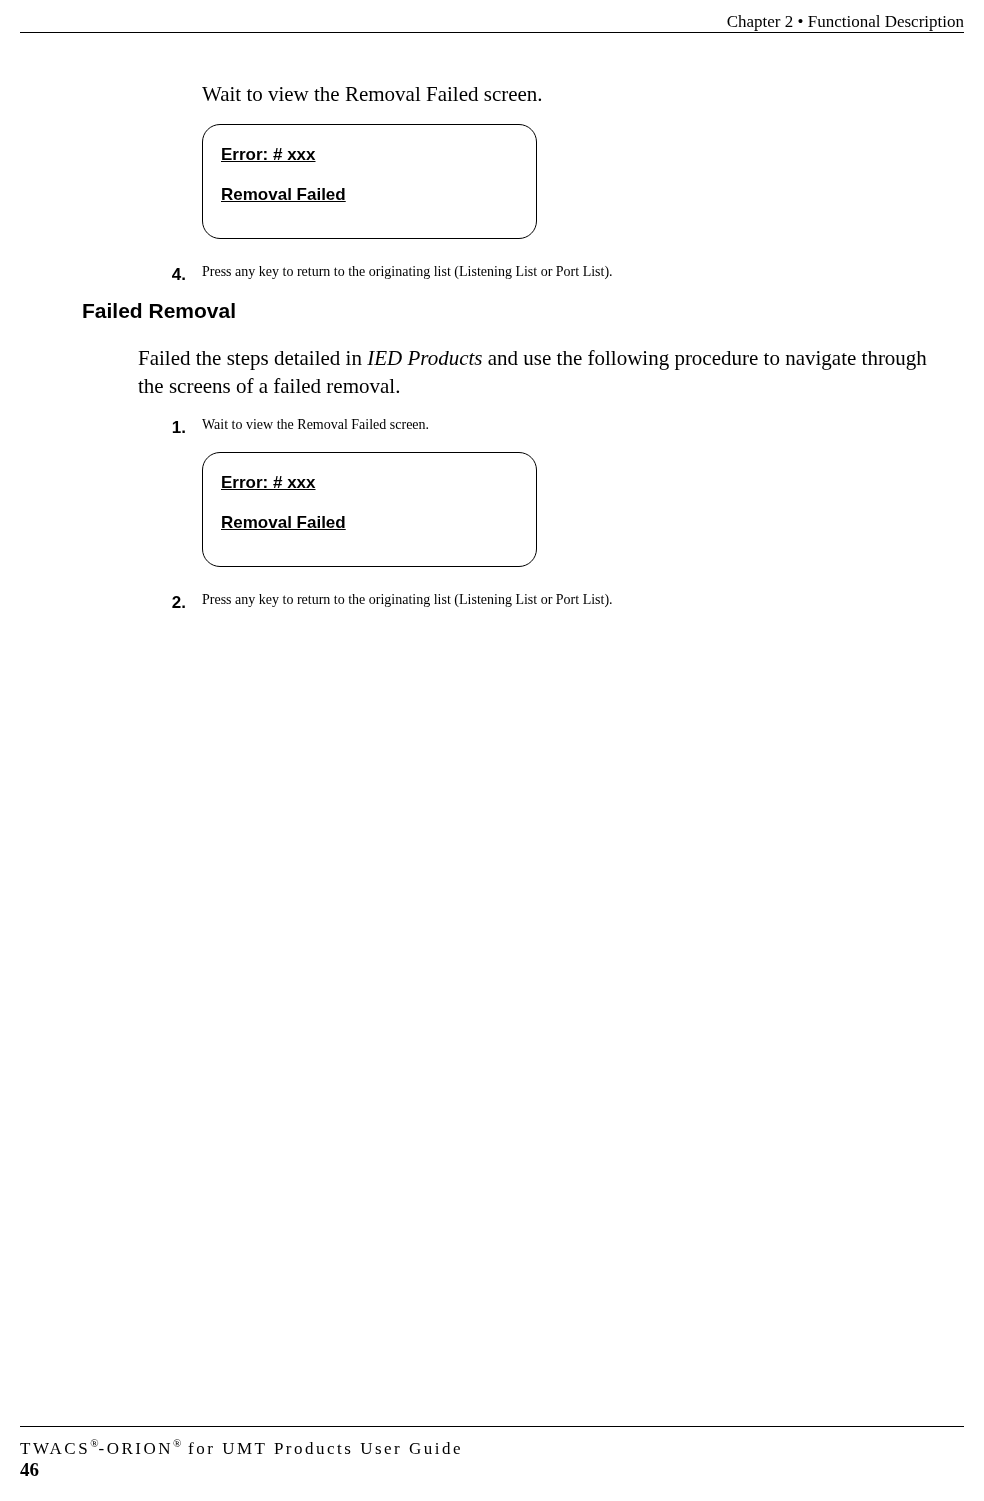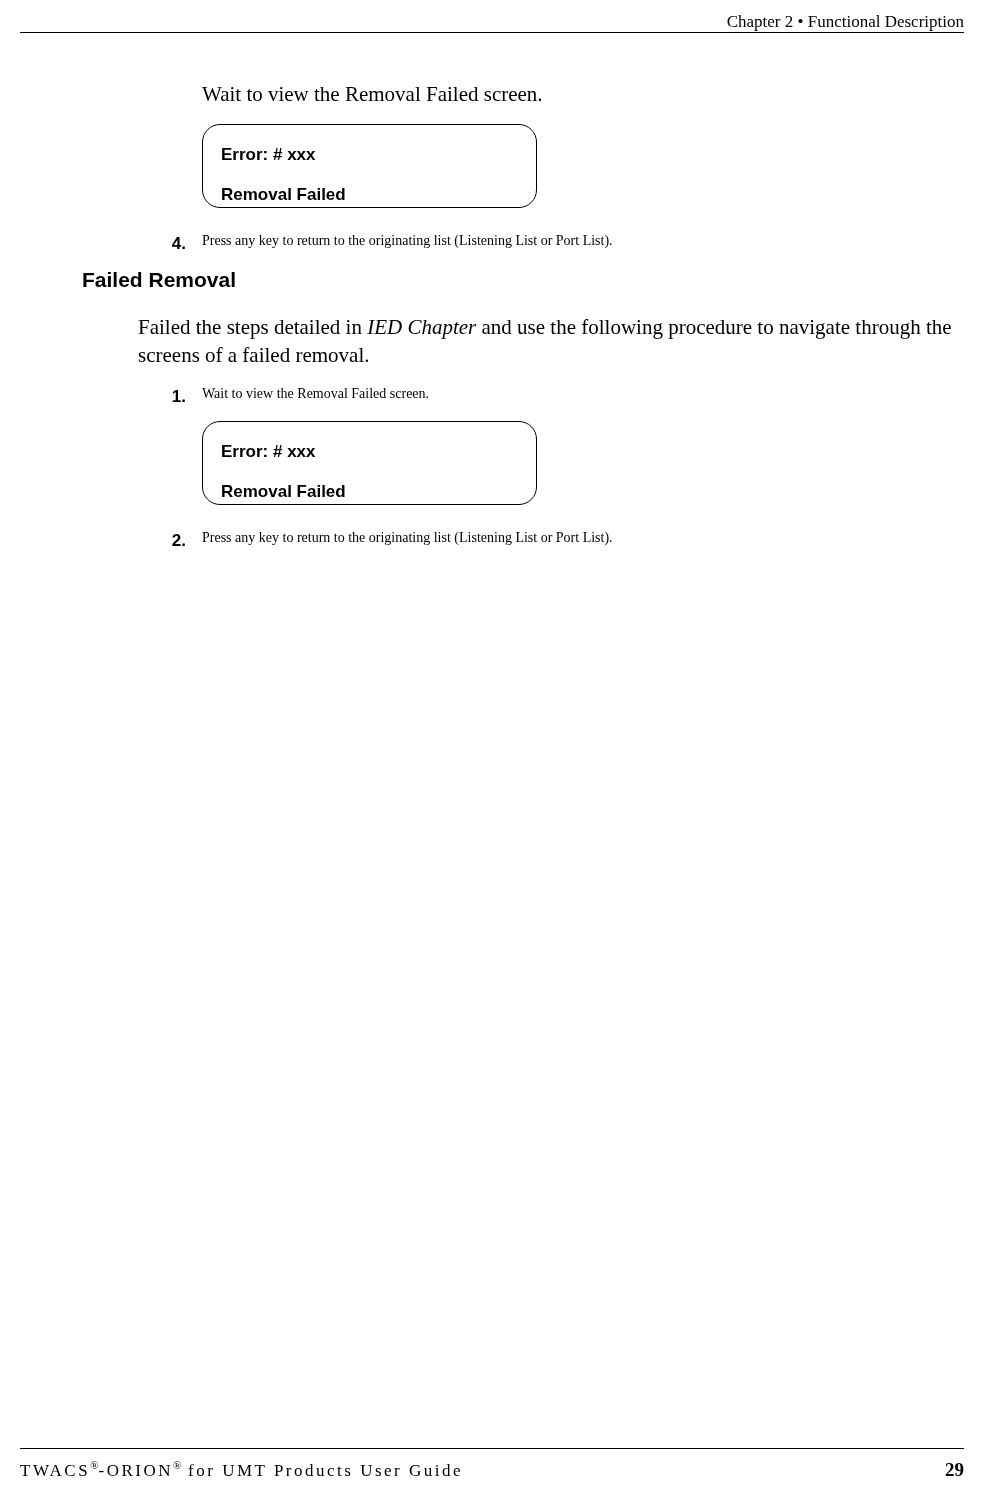--- a/index.html
+++ b/index.html
@@ -34,26 +34,27 @@
       font-size: 21px;
       margin-bottom: 10px;
     }
     .body-text {
       font-size: 21px;
       line-height: 1.3;
       margin-bottom: 16px;
     }
     .screen-box {
       width: 335px;
-      height: 84px;
+      height: 115px;
       border: 1.5px solid black;
       border-radius: 18px;
       padding: 20px 18px;
       margin-bottom: 24px;
       font-family: Arial, Helvetica, sans-serif;
+      text-decoration: underline;
     }
     .screen-line {
       font-size: 17px;
       font-weight: bold;
       margin-bottom: 20px;
       font-family: Arial, 'Helvetica Neue', sans-serif;
     }
     .step-list {
       margin-left: -36px;
     }
@@ -95,20 +96,21 @@
     .footer {
       position: absolute;
       bottom: 20px;
       left: 20px;
       right: 20px;
       border-top: 1.5px solid black;
       padding-top: 10px;
       display: flex;
       justify-content: space-between;
       align-items: baseline;
+      flex-direction: column;
     }
     .footer-left {
       font-family: 'Times New Roman', Times, serif;
       font-size: 17px;
       letter-spacing: 2.5px;
     }
     .footer-reg {
       font-size: 11px;
       vertical-align: super;
       letter-spacing: 0;
@@ -136,21 +138,21 @@
     <div class="step-list">
       <div class="step-item">
         <div class="step-number">4.</div>
         <div class="step-text">Press any key to return to the originating list (Listening List or Port List).</div>
       </div>
     </div>
 
     <div class="section-heading">Failed Removal</div>
 
     <div class="intro-text">
-      <span>Failed the steps detailed in </span><span class="italic-inline">IED Chapter</span><span> and use the following procedure to navigate through the screens of a failed removal.</span>
+      <span>Failed the steps detailed in </span><span class="italic-inline">IED Products</span><span> and use the following procedure to navigate through the screens of a failed removal.</span>
     </div>
 
     <div class="step-list">
       <div class="step-item">
         <div class="step-number">1.</div>
         <div class="step-text">Wait to view the Removal Failed screen.</div>
       </div>
     </div>
 
     <div class="screen-box">
@@ -164,14 +166,14 @@
         <div class="step-text">Press any key to return to the originating list (Listening List or Port List).</div>
       </div>
     </div>
   </div>
 </div>
 
 <div class="footer">
   <div class="footer-left">
     <span>TWACS</span><span class="footer-reg">®</span><span>-ORION</span><span class="footer-reg">®</span><span> for UMT Products User Guide</span>
   </div>
-  <div class="footer-right">29</div>
+  <div class="footer-right">46</div>
 </div>
 
 </body></html>

